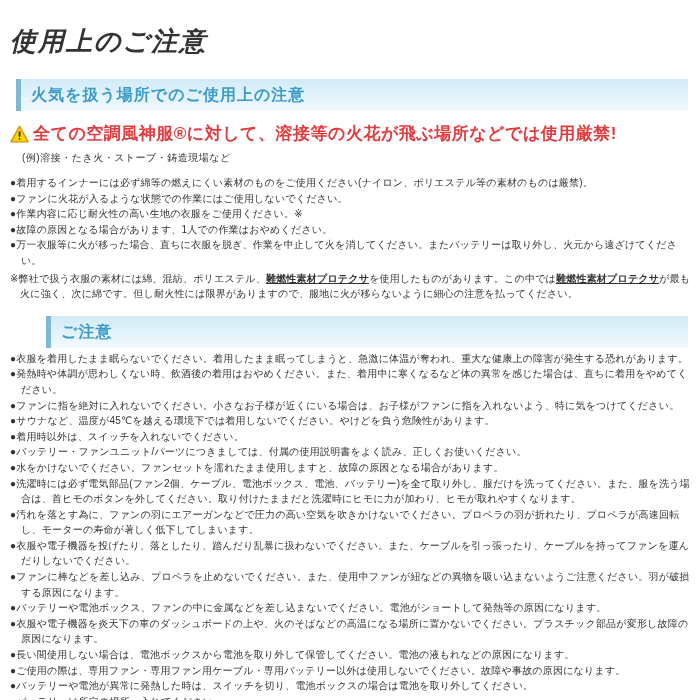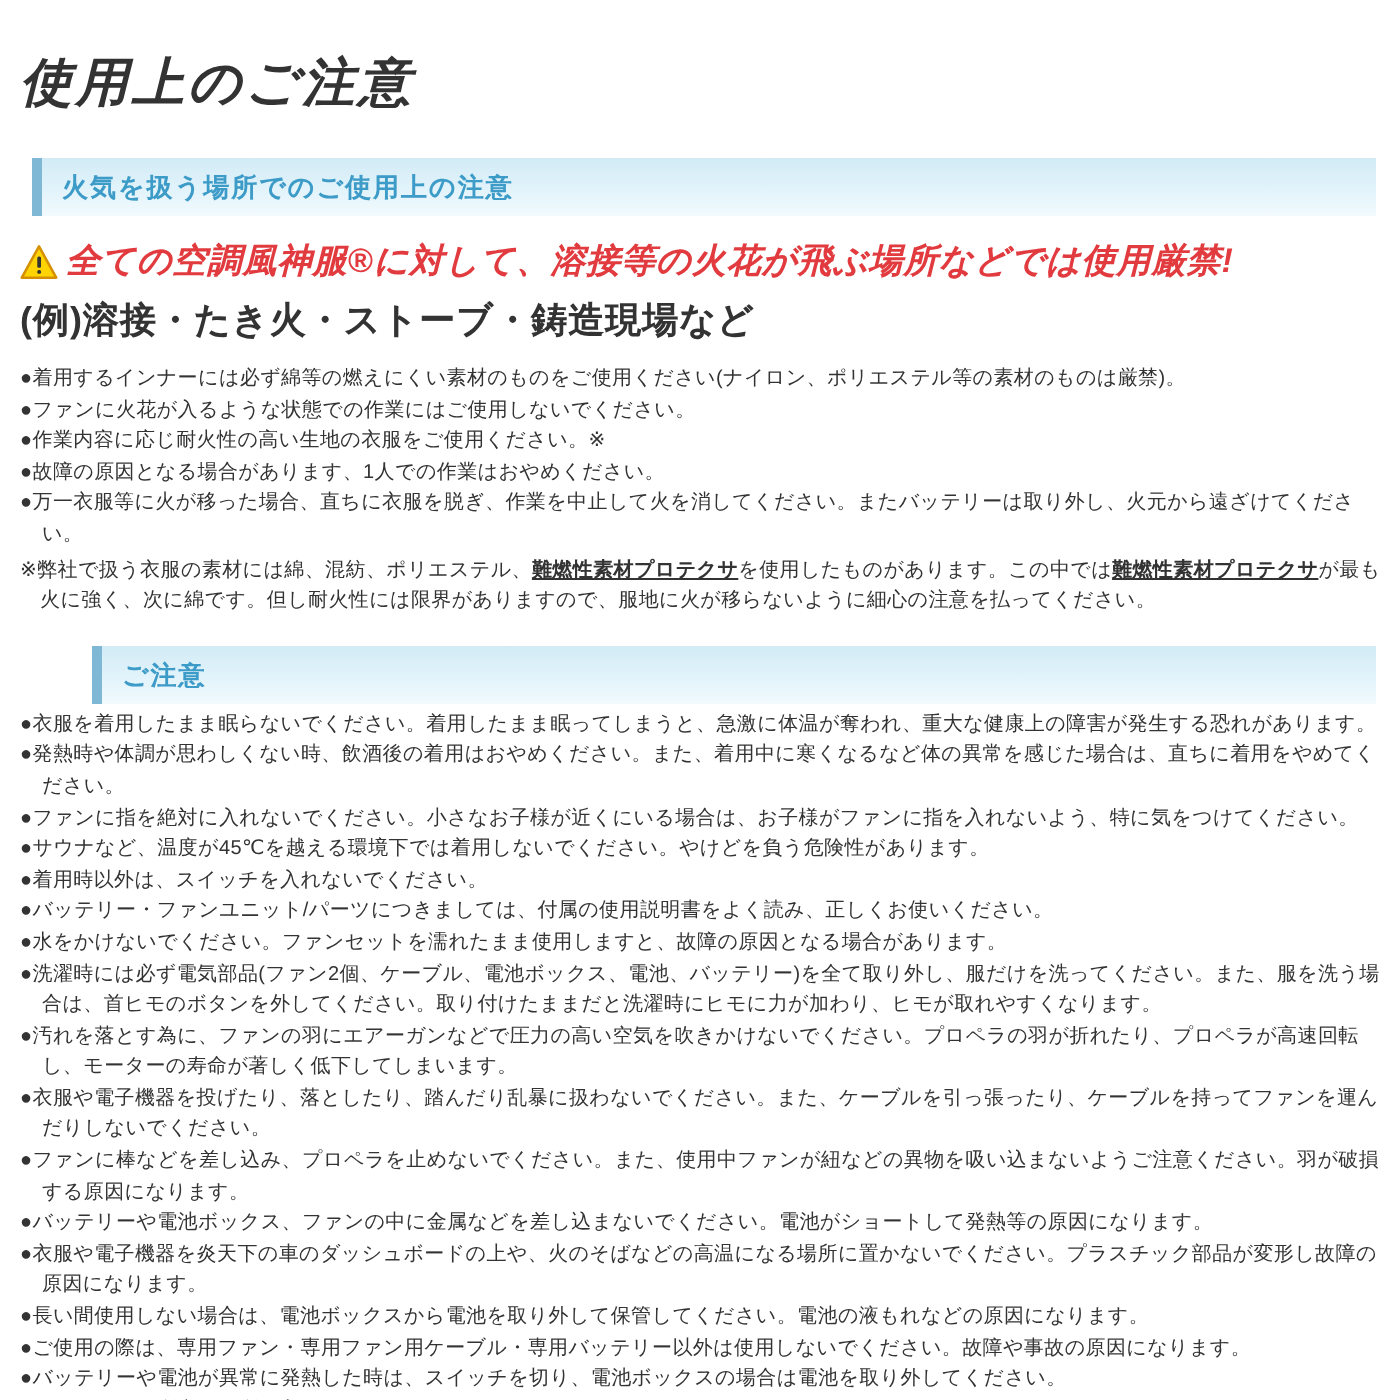--- a/index.html
+++ b/index.html
@@ -4,25 +4,25 @@
 <style>
   html,body{margin:0;padding:0;background:#ffffff;}
   body{width:700px;height:700px;overflow:hidden;
        font-family:"Liberation Sans","DejaVu Sans",sans-serif;color:#333;}
   .page{padding:24px 8px 6px 10px;}
   .page-title{font-size:26px;font-weight:bold;font-style:italic;color:#333;
               letter-spacing:2px;margin:0 0 20px 0;}
   .sec-bar{margin:0 4px 0 6px;padding:6px 10px 5px 10px;
            background:linear-gradient(180deg,#d2ebf6 0%,#e4f4fb 60%,#f2fafd 100%);
            border-left:5px solid #7fb8d4;
-           color:#3d9bc8;font-size:13px;font-weight:bold;letter-spacing:1px;}
+           color:#3d9bc8;font-size:16px;font-weight:bold;letter-spacing:1px;}
   .warning-line{display:flex;align-items:center;gap:4px;margin:11px 0 6px 0;
-                color:#e23b3f;font-size:17px;font-weight:bold;letter-spacing:0.5px;white-space:nowrap;font-style:italic;}
+                color:#e23b3f;font-size:17px;font-weight:bold;letter-spacing:0.5px;white-space:nowrap;}
   .warn-icon{flex:0 0 auto;width:19px;height:18px;display:inline-block;}
-  .example-line{font-size:18px;font-weight:bold;margin:2px 0 10px 0;letter-spacing:0.5px;}
+  .example-line{font-size:10px;font-weight:normal;margin:2px 0 10px 12px;letter-spacing:0.5px;}
   ul.notes{list-style:none;margin:3px 0 2px 0;padding:0;}
   ul.notes li{font-size:10px;line-height:15.6px;color:#333;
               padding-left:11px;text-indent:-11px;letter-spacing:0.2px;}
   .footnote{font-size:10px;line-height:15.6px;margin:0 0 0 0;
             padding-left:10px;text-indent:-10px;letter-spacing:0.2px;}
   .footnote u{font-weight:bold;text-decoration:underline;}
   .caution-bar{margin-top:14px;margin-left:36px;}
   .caution-list{margin-top:9px;}
 </style>
 </head>

